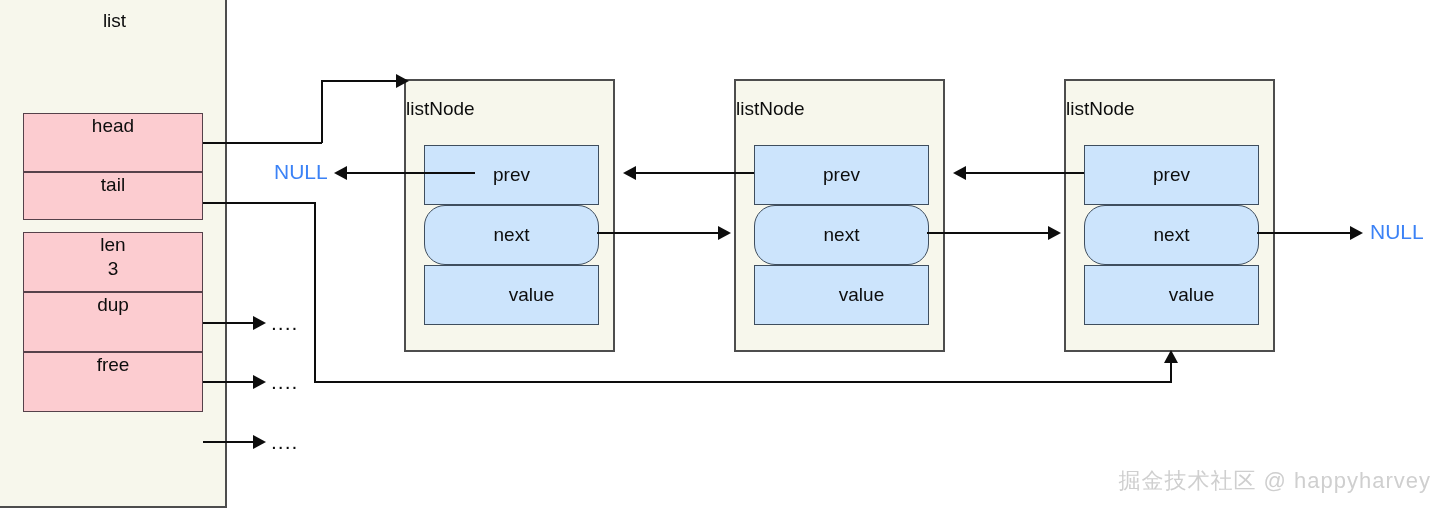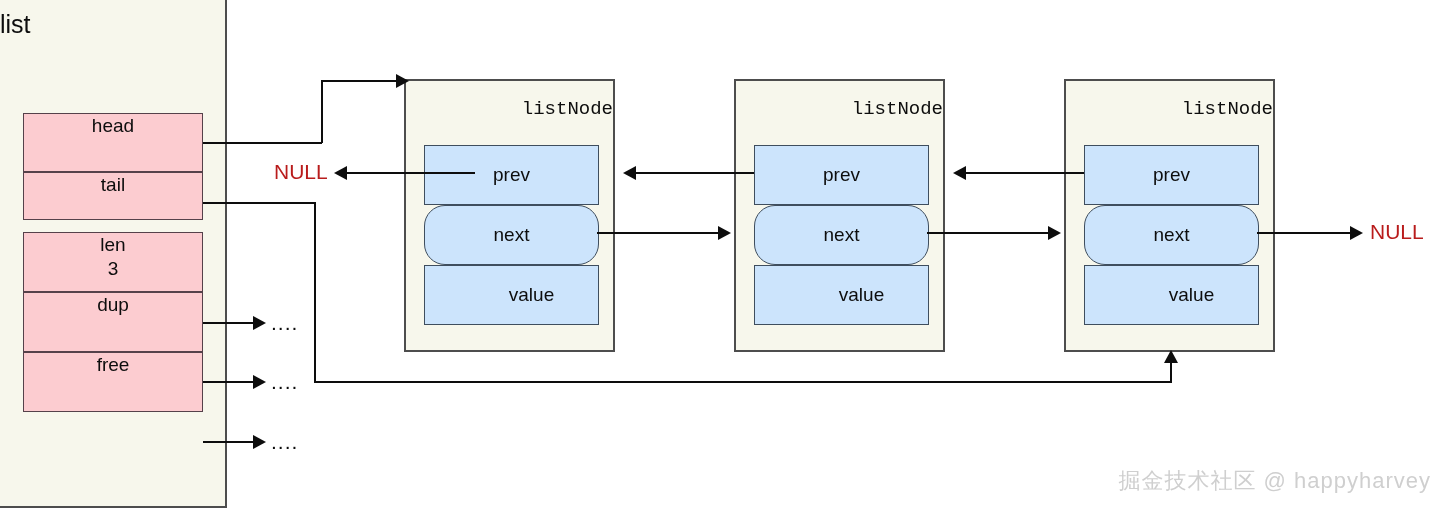--- a/index.html
+++ b/index.html
@@ -26,22 +26,22 @@
     height: 510px;
     background: #f7f7ec;
     border: 2px solid #4d4d4d;
     box-sizing: border-box;
   }
   .list-title {
     position: absolute;
     left: 0;
     top: 10px;
     width: 229px;
-    text-align: left;
-    font-size: 25px;
+    text-align: center;
+    font-size: 19px;
     color: #0d0d0d;
   }
   .field {
     position: absolute;
     left: 23px;
     width: 180px;
     background: #fcccd0;
     border: 1.6px solid #55414a;
     box-sizing: border-box;
     display: flex;
@@ -60,24 +60,23 @@
     height: 273px;
     background: #f7f7ec;
     border: 2px solid #4d4d4d;
     box-sizing: border-box;
   }
   .node-title {
     position: absolute;
     left: 0;
     top: 17px;
     width: 100%;
-    text-align: right;
-    font-size: 19px;
-    color: #0d0d0d;
-    font-family: Liberation Mono, monospace;
+    text-align: left;
+    font-size: 19px;
+    color: #0d0d0d;
   }
   .slot {
     position: absolute;
     left: 18px;
     width: 175px;
     height: 60px;
     background: #cce4fc;
     border: 1.6px solid #3f4e5e;
     box-sizing: border-box;
     display: flex;
@@ -118,21 +117,21 @@
   }
   .arrow-u {
     border-left: 7px solid transparent;
     border-right: 7px solid transparent;
     border-bottom: 13px solid #0d0d0d;
   }
   
   .null-label {
     position: absolute;
     font-size: 21px;
-    color: #b91c1c;
+    color: #3b82f6;
     white-space: nowrap;
   }
   .dots {
     position: absolute;
     font-size: 21px;
     color: #0d0d0d;
     letter-spacing: 1px;
     white-space: nowrap;
   }
   .watermark {

